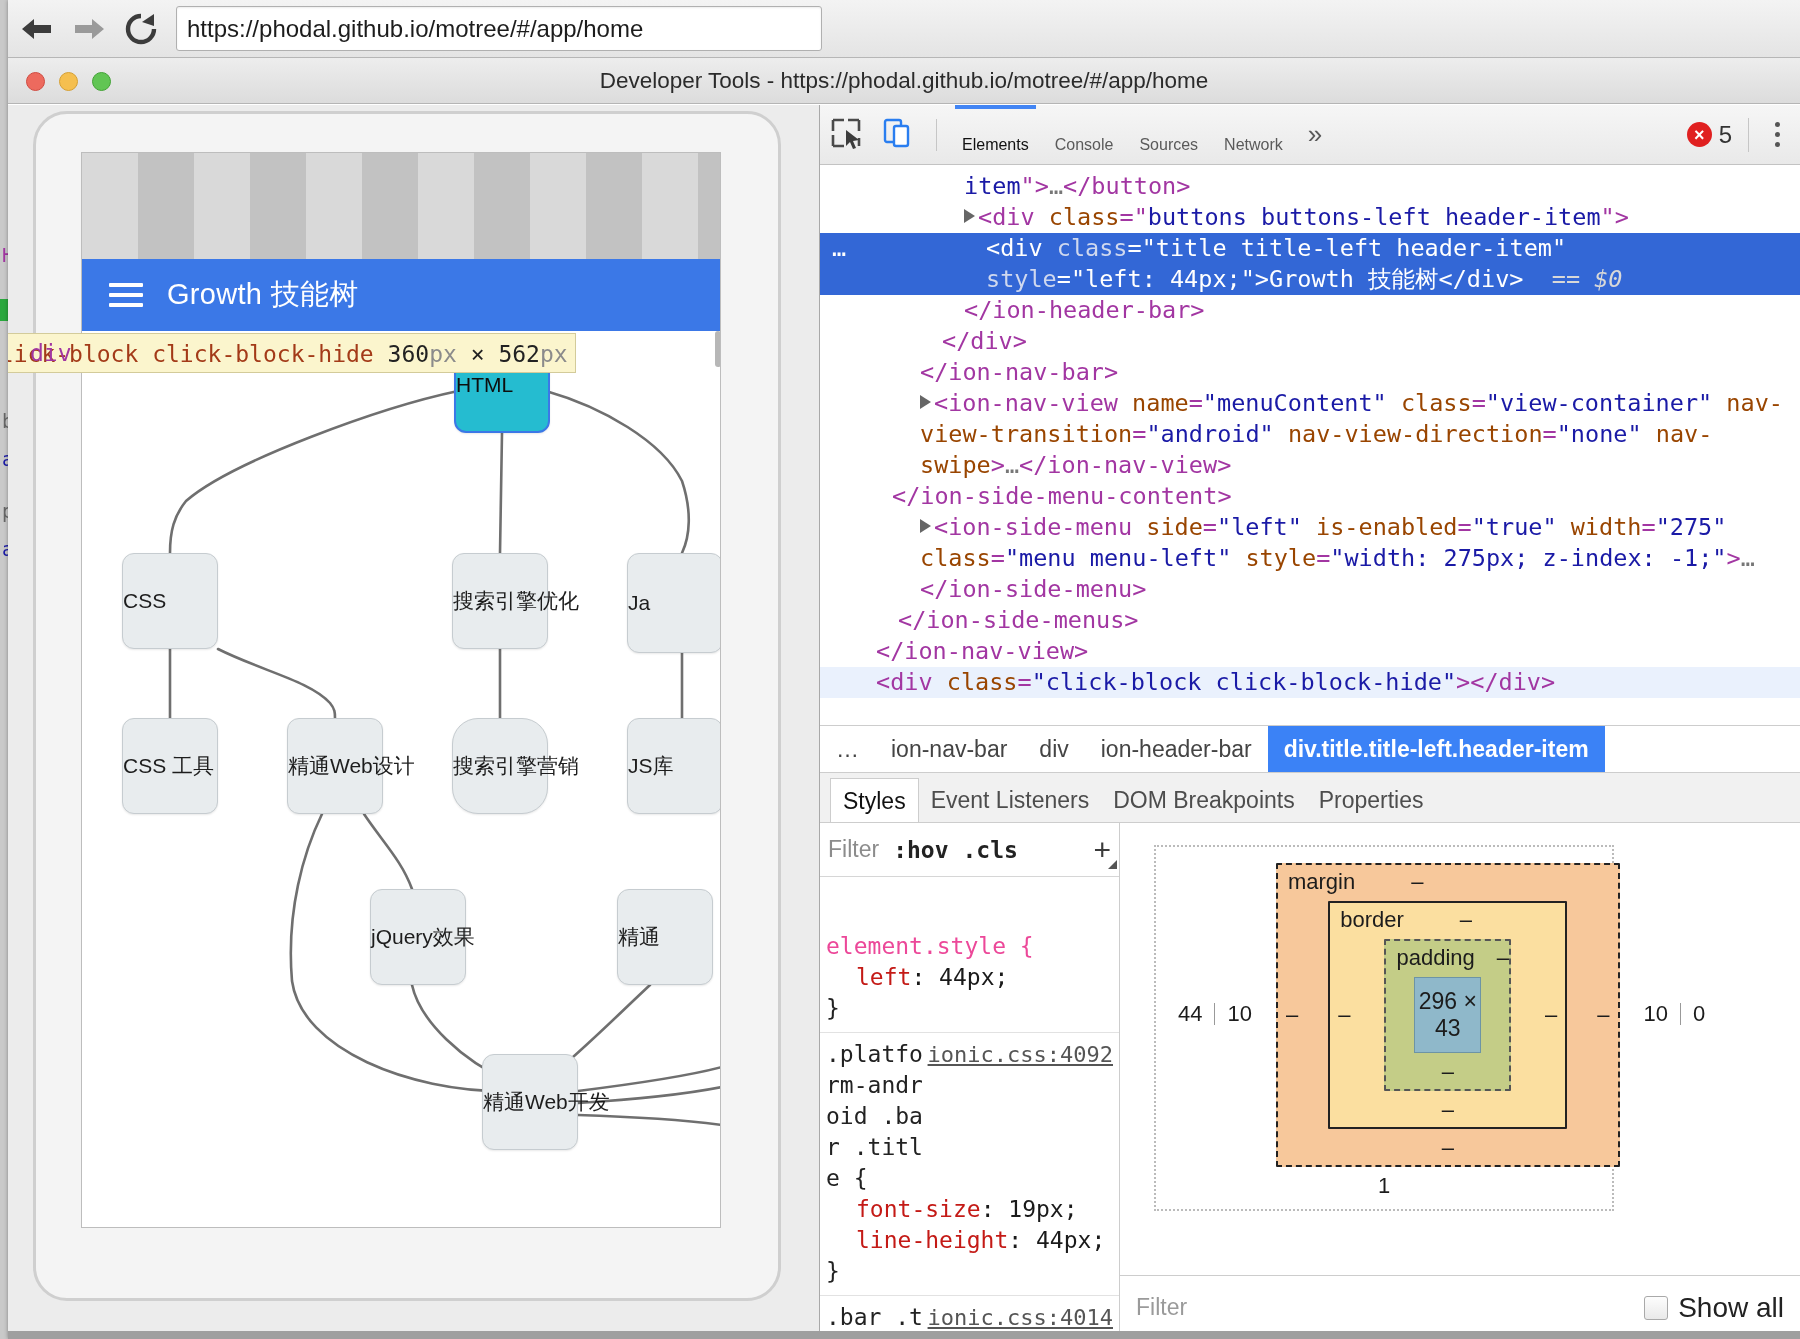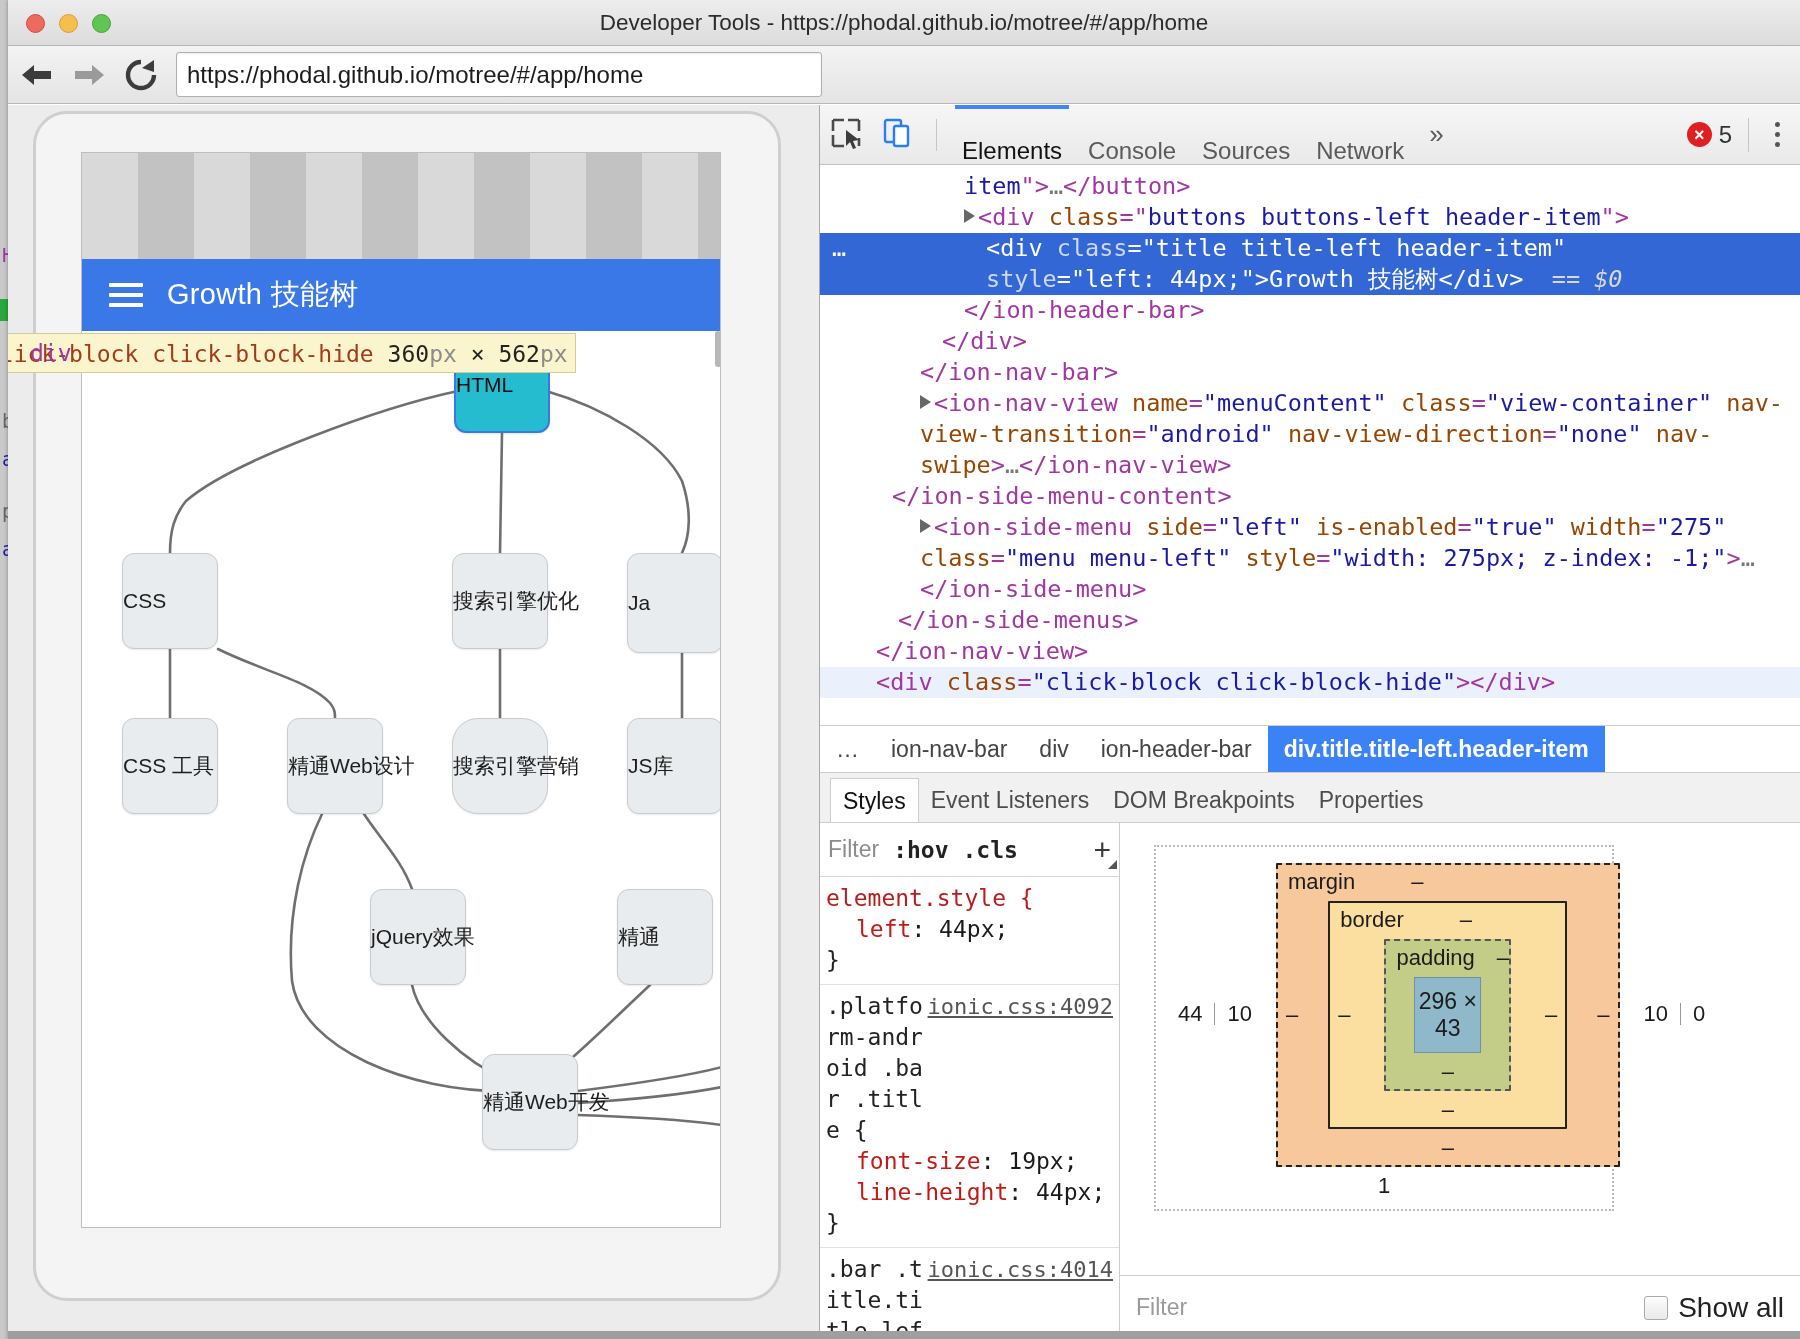--- a/index.html
+++ b/index.html
@@ -160,21 +160,21 @@
   #dt-toolbar {
     height: 60px; background: linear-gradient(to bottom,#f6f6f6,#e9e9e9);
     border-bottom: 1px solid #c3c3c3;
     display: flex; align-items: center; position: relative;
   }
   .dt-icon-btn {
     width: 52px; height: 52px; display: flex; align-items: center; justify-content: center;
   }
   #dt-sep { width: 1px; height: 32px; background: #c6c6c6; margin: 0 12px; }
   .dt-tab {
-    font-size: 24px; color: #5a5a5a; padding: 16px 13px; height: 60px;
+    font-size: 16px; color: #5a5a5a; padding: 10px 13px; height: 60px;
     line-height: 60px; position: relative;
   }
   .dt-tab.active { color: #111; }
   .dt-tab.active:after {
     content: ""; position: absolute; left: 6px; right: 6px; top: 0; height: 4px; background: #4285f4;
   }
   #dt-more { font-size: 26px; color: #5a5a5a; padding: 0 12px; }
   #dt-right { margin-left: auto; display: flex; align-items: center; padding-right: 10px; }
   #err-badge { display: flex; align-items: center; gap: 7px; margin-right: 12px; }
   #err-circle {
@@ -252,21 +252,21 @@
   #plus-corner {
     position: absolute; right: -6px; bottom: -2px; width: 0; height: 0;
     border-left: 9px solid transparent; border-bottom: 9px solid #555;
   }
   .rule-block {
     border-bottom: 1px solid #e2e2e2; padding: 6px 0 8px 0;
     font-family: "DejaVu Sans Mono", monospace; font-size: 23px; line-height: 31px;
   }
   .rule-head { display: flex; justify-content: space-between; align-items: baseline; padding: 0 6px; }
   .sel-name { color: #222; word-break: break-all; }
-  .sel-name.grey { color: #b91c1c; }
+  .sel-name.grey { color: #ec4899; margin-top: 48px; }
   .src-link { color: #555; text-decoration: underline; white-space: nowrap; font-size: 22px; }
   .decl { padding-left: 36px; }
   .prop { color: #c41a16; }
   .pval { color: #1a1a1a; }
   .brace { color: #222; padding: 0 6px; }
 
   #styles-right { flex: 1; position: relative; background: #fff; overflow: hidden; }
 
   
   #boxmodel {
@@ -325,27 +325,20 @@
 <div id="bg-window">
   <div class="bg-line" style="top:244px; color:#a236a2;">H</div>
   <div class="bg-dot"></div>
   <div class="bg-line" style="top:410px; color:#666;">b</div>
   <div class="bg-line" style="top:448px; color:#1a1aa6;">a</div>
   <div class="bg-line" style="top:500px; color:#666;">p</div>
   <div class="bg-line" style="top:538px; color:#1a1aa6;">a</div>
 </div>
 
 <div id="window">
-
-  <div id="titlebar">
-    <div class="traffic red"></div>
-    <div class="traffic yellow"></div>
-    <div class="traffic green"></div>
-    <div id="window-title">Developer Tools - https://phodal.github.io/motree/#/app/home</div>
-  </div>
 
   <div id="toolbar">
     <div class="nav-btn">
       <span>
         <svg width="40" height="30" viewBox="0 0 40 30">
           <path d="M17 5 L5 15 L17 25 L17 19 L34 19 L34 11 L17 11 Z" fill="#3c3c3c"></path>
         </svg>
       </span>
     </div>
     <div class="nav-btn">
@@ -361,20 +354,27 @@
           <path d="M17 4 A13 13 0 1 0 30 17" stroke="#3c3c3c" stroke-width="4.4" fill="none" stroke-linecap="butt"></path>
           <path d="M30 2 L30 14 L18 10 Z" fill="#3c3c3c"></path>
         </svg>
       </span>
     </div>
     <div id="url-bar">
       <div id="url-text" placeholder="Search or type URL">https://phodal.github.io/motree/#/app/home</div>
     </div>
   </div>
 
+  <div id="titlebar">
+    <div class="traffic red"></div>
+    <div class="traffic yellow"></div>
+    <div class="traffic green"></div>
+    <div id="window-title">Developer Tools - https://phodal.github.io/motree/#/app/home</div>
+  </div>
+
   <div id="split">
 
     <div id="page-pane">
       <div id="device">
         <div id="device-screen">
 
           <div id="checker"></div>
 
           <div id="ion-header">
             <div id="menu-icon">

